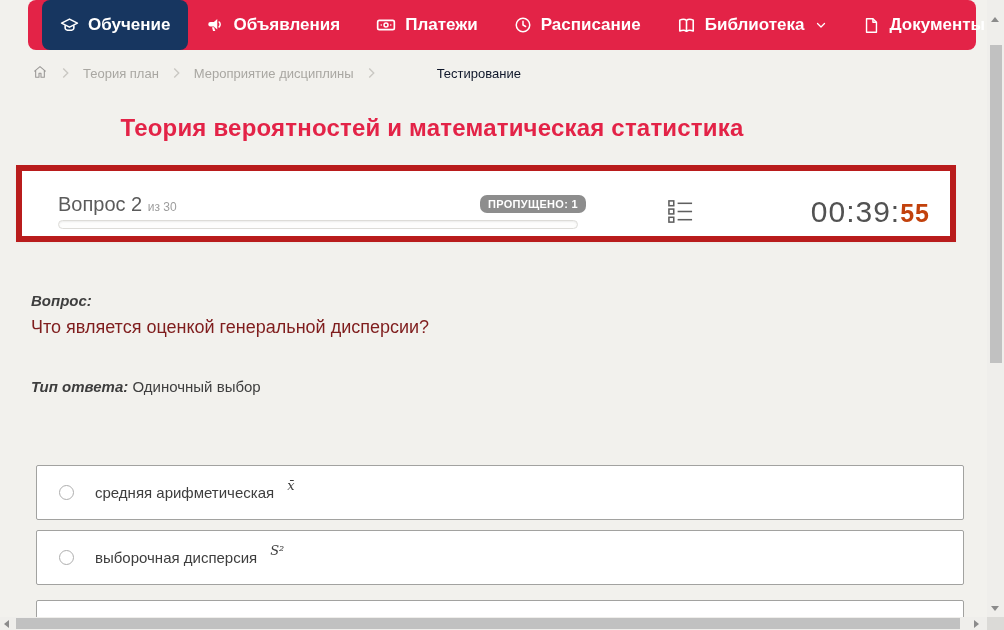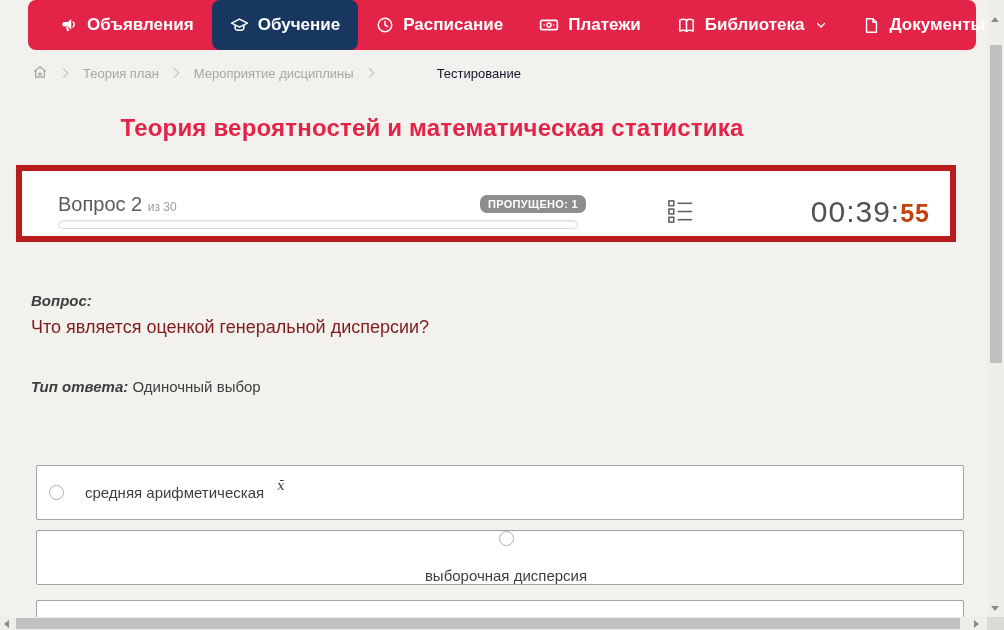--- a/index.html
+++ b/index.html
@@ -75,21 +75,21 @@
   
   .q-label   { position:absolute; left:31px; top:292px; font-size:15px; font-weight:bold; font-style:italic; color:#3e3e3e; }
   .q-text    { position:absolute; left:31px; top:317px; font-size:18px; color:#7f1d1d; }
   .q-type    { position:absolute; left:31px; top:378px; font-size:15px; color:#3e3e3e; }
   .q-type b  { font-style:italic; }
 
   
   .answer {
     position:absolute; left:36px; width:928px; height:55px;
     background:#fff; border:1px solid #a2a2a0; border-radius:2px;
-    display:flex; align-items:center; padding-left:12px; gap:21px;
+    display:flex; align-items:center; padding-left:22px; gap:21px;
     cursor:pointer;
   }
   .radio {
     width:15px; height:15px; border:1px solid #aeaeae; border-radius:50%;
     background:#fff; flex:0 0 auto;
   }
   .answer-text { font-size:15px; color:#3e3e3e; }
   .formula {
     font-family:"DejaVu Serif", serif; font-style:italic;
     font-size:13px; color:#3e3e3e; position:relative; top:-7px; left:-8px;
@@ -105,61 +105,61 @@
   .hscroll { position:absolute; left:0; bottom:0; width:987px; height:13px; background:#efeeeb; }
   .h-thumb { position:absolute; left:16px; top:1px; width:944px; height:11px; background:#c1c1c1; }
   .tri-left  { position:absolute; left:4px; top:3px; width:0; height:0; border-top:4px solid transparent; border-bottom:4px solid transparent; border-right:5px solid #8b8b8b; }
   .tri-right { position:absolute; right:8px; top:3px; width:0; height:0; border-top:4px solid transparent; border-bottom:4px solid transparent; border-left:5px solid #8b8b8b; }
 </style>
 </head>
 <body>
 
 <div class="navbar">
 
+  <div class="nav-item active">
+    <span class="nicon">
+      <svg width="19" height="19" viewBox="0 0 24 24">
+        <path d="M12 4 L22 9 L12 14 L2 9 Z" fill="none" stroke="#fff" stroke-width="2" stroke-linejoin="round"></path>
+        <path d="M6.5 11.8 v3.4 c0 1.6 2.5 2.9 5.5 2.9 s5.5 -1.3 5.5 -2.9 v-3.4" fill="none" stroke="#fff" stroke-width="2"></path>
+      </svg>
+    </span>
+    <span>Обучение</span>
+  </div>
+
   <div class="nav-item">
     <span class="nicon">
       <svg width="18" height="18" viewBox="0 0 24 24">
         <path d="M15 4 L15 18 L10.5 14 H6 a3 3 0 0 1 -3 -3 v-0 a3 3 0 0 1 3 -3 h4.5 Z" fill="#fff"></path>
         <path d="M17.5 8 a4.5 4.5 0 0 1 0 6.5" stroke="#fff" stroke-width="2" fill="none" stroke-linecap="round"></path>
         <path d="M8 15 l1.4 5 h3 l-1.6 -5 Z" fill="#fff"></path>
       </svg>
     </span>
     <span>Объявления</span>
-  </div>
-
-  <div class="nav-item active">
-    <span class="nicon">
-      <svg width="19" height="19" viewBox="0 0 24 24">
-        <path d="M12 4 L22 9 L12 14 L2 9 Z" fill="none" stroke="#fff" stroke-width="2" stroke-linejoin="round"></path>
-        <path d="M6.5 11.8 v3.4 c0 1.6 2.5 2.9 5.5 2.9 s5.5 -1.3 5.5 -2.9 v-3.4" fill="none" stroke="#fff" stroke-width="2"></path>
-      </svg>
-    </span>
-    <span>Обучение</span>
-  </div>
-
-  <div class="nav-item">
-    <span class="nicon">
-      <svg width="18" height="18" viewBox="0 0 24 24">
-        <circle cx="12" cy="12" r="9" fill="none" stroke="#fff" stroke-width="2"></circle>
-        <path d="M12 7 v5 l3.5 2" fill="none" stroke="#fff" stroke-width="2" stroke-linecap="round"></path>
-      </svg>
-    </span>
-    <span>Расписание</span>
   </div>
 
   <div class="nav-item">
     <span class="nicon">
       <svg width="20" height="20" viewBox="0 0 24 24">
         <rect x="2" y="6.5" width="20" height="11" rx="2" fill="none" stroke="#fff" stroke-width="2"></rect>
         <circle cx="12" cy="12" r="2.4" fill="none" stroke="#fff" stroke-width="1.8"></circle>
         <circle cx="6.3" cy="12" r="1" fill="#fff"></circle>
         <circle cx="17.7" cy="12" r="1" fill="#fff"></circle>
       </svg>
     </span>
     <span>Платежи</span>
+  </div>
+
+  <div class="nav-item">
+    <span class="nicon">
+      <svg width="18" height="18" viewBox="0 0 24 24">
+        <circle cx="12" cy="12" r="9" fill="none" stroke="#fff" stroke-width="2"></circle>
+        <path d="M12 7 v5 l3.5 2" fill="none" stroke="#fff" stroke-width="2" stroke-linecap="round"></path>
+      </svg>
+    </span>
+    <span>Расписание</span>
   </div>
 
   <div class="nav-item">
     <span class="nicon">
       <svg width="19" height="19" viewBox="0 0 24 24">
         <path d="M12 5.5 c-2 -1.6 -5.5 -1.6 -8.5 -0.3 V19 c3 -1.3 6.5 -1.3 8.5 0.3 c2 -1.6 5.5 -1.6 8.5 -0.3 V5.2 c-3 -1.3 -6.5 -1.3 -8.5 0.3 Z" fill="none" stroke="#fff" stroke-width="2" stroke-linejoin="round"></path>
         <path d="M12 5.5 V19.8" stroke="#fff" stroke-width="2"></path>
       </svg>
     </span>
     <span>Библиотека</span>
@@ -239,21 +239,21 @@
   <b>Тип ответа:</b>
   <span>Одиночный выбор</span>
 </div>
 
 <div class="answer" style="top:465px; height:55px;">
   <span class="radio"></span>
   <span class="answer-text">средняя арифметическая</span>
   <span class="formula">x̄</span>
 </div>
 
-<div class="answer" style="top:530px; height:55px;flex-direction:column;">
+<div class="answer" style="top:530px; height:55px;">
   <span class="radio"></span>
   <span class="answer-text">выборочная дисперсия</span>
   <span class="formula">S²</span>
 </div>
 
 <div class="answer" style="top:600px; height:30px;">
   <span class="answer-text"></span>
 </div>
 
 <div class="hscroll">

